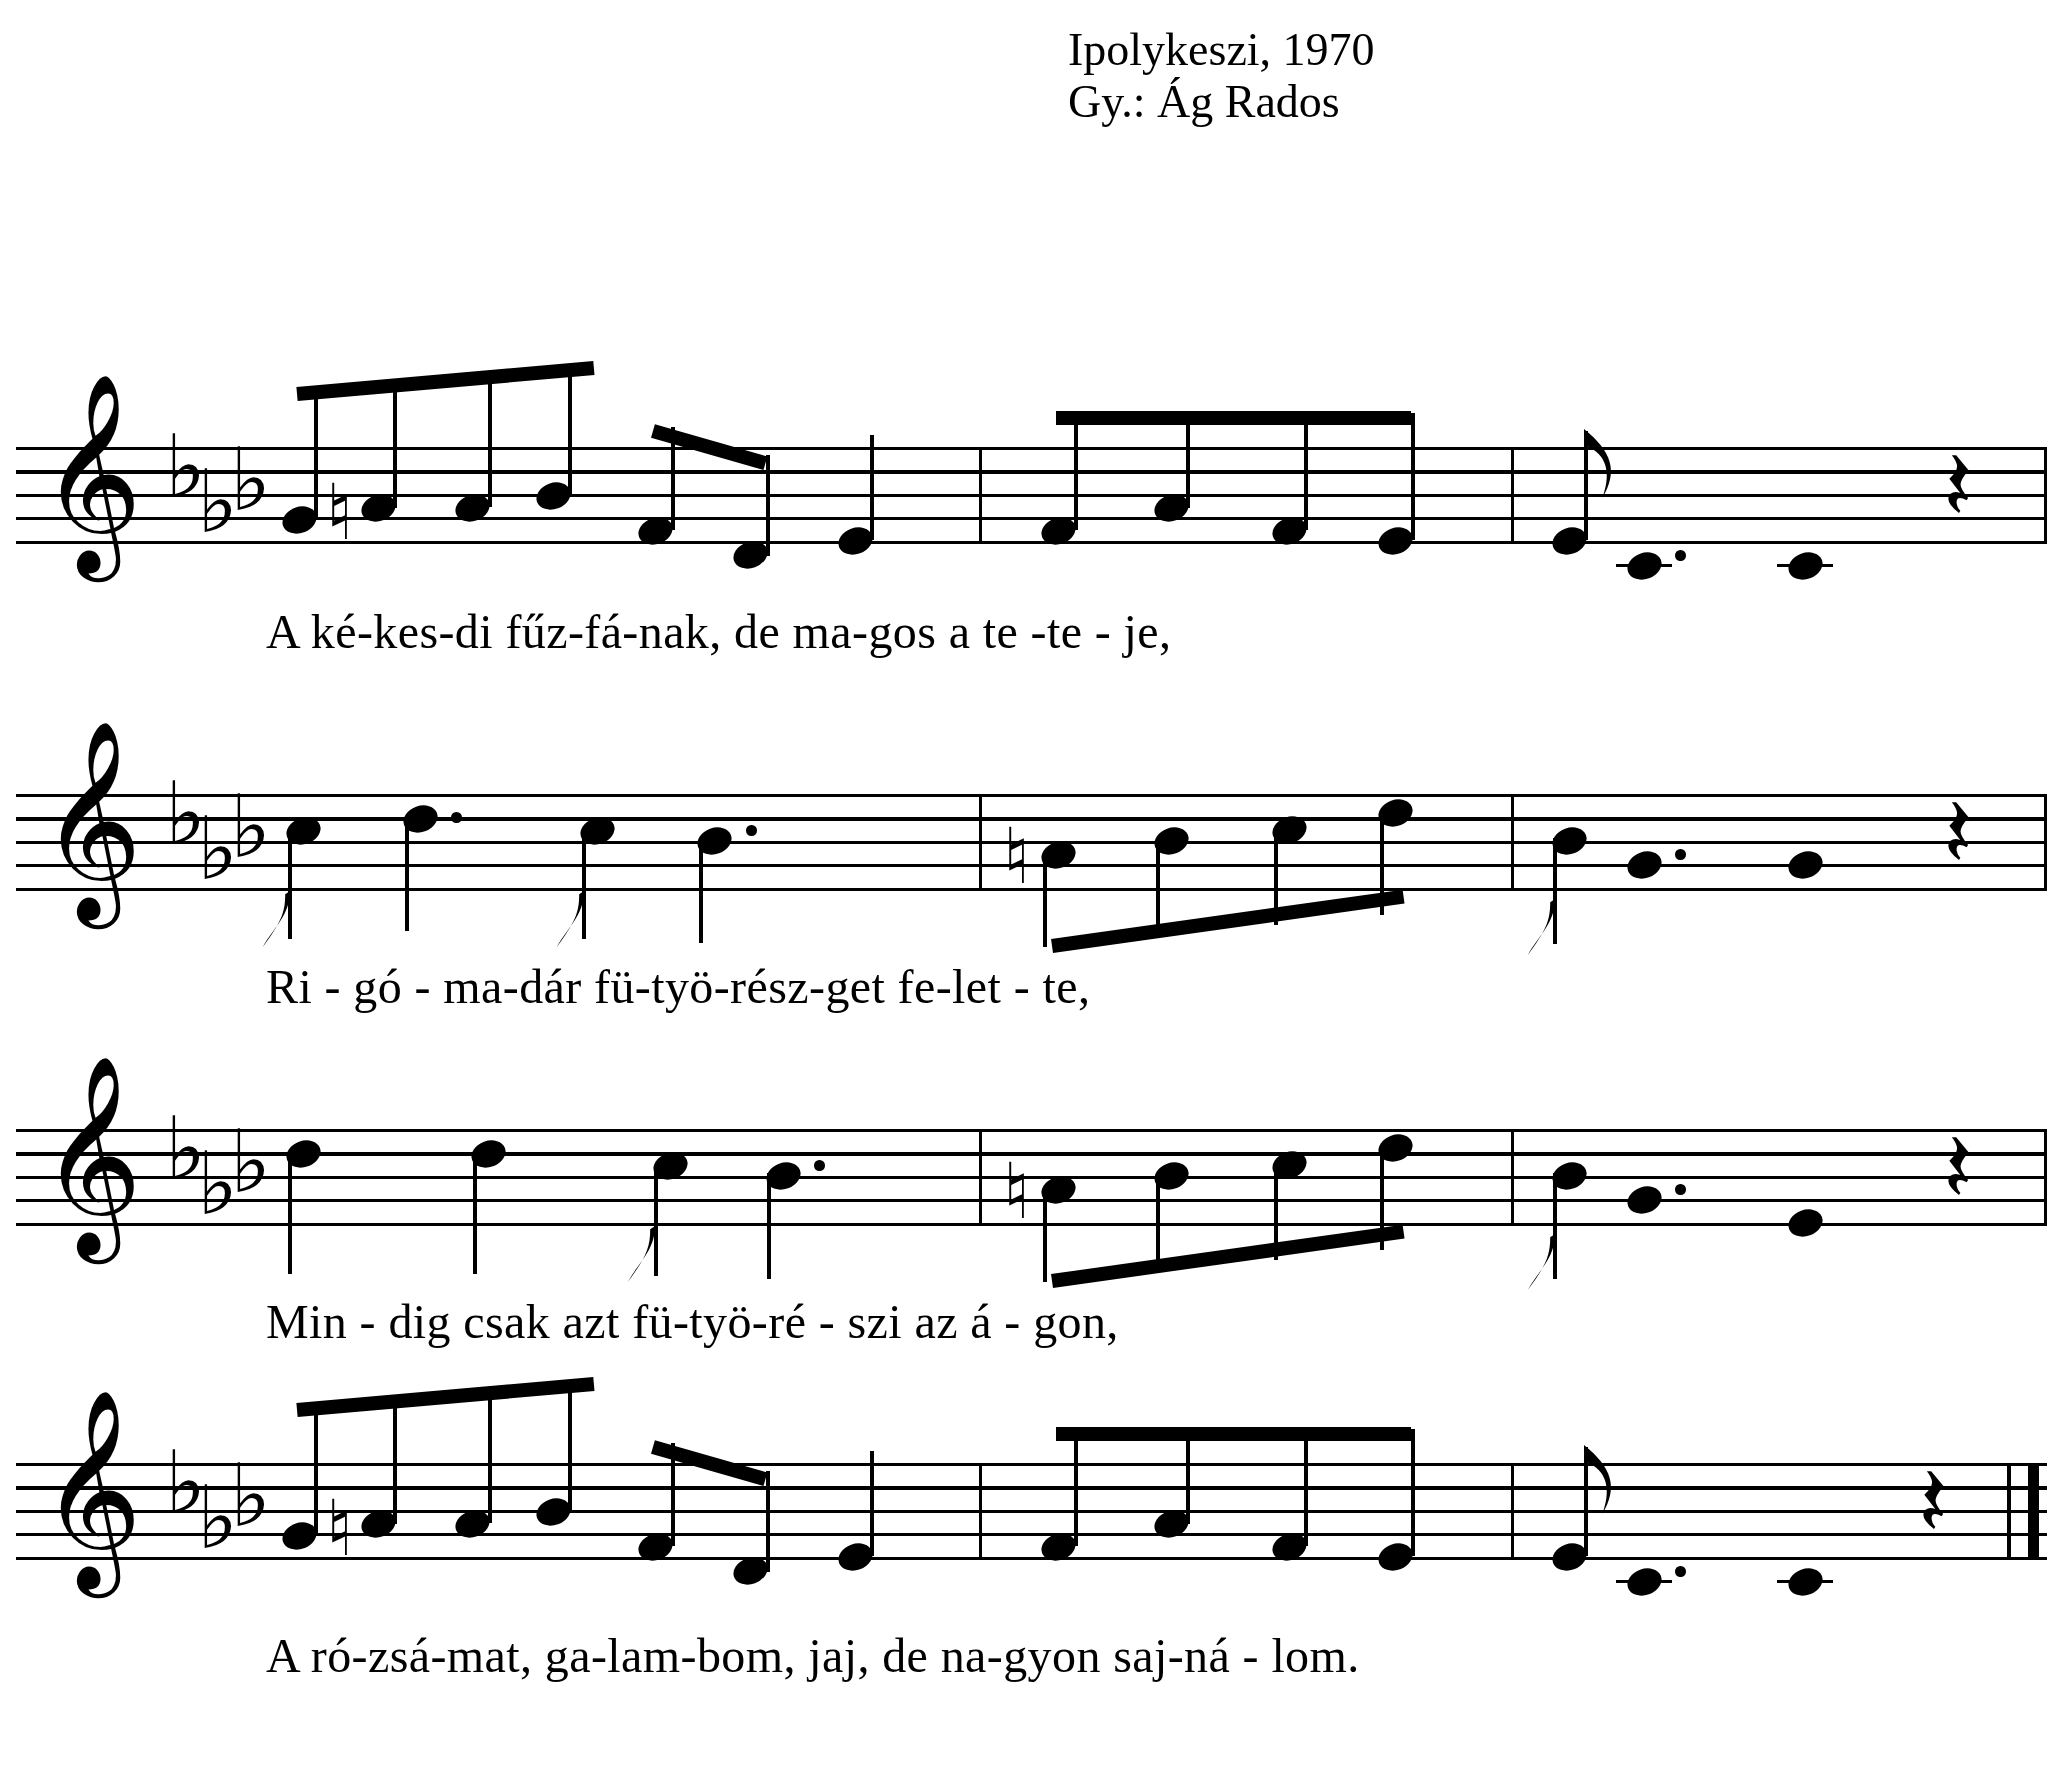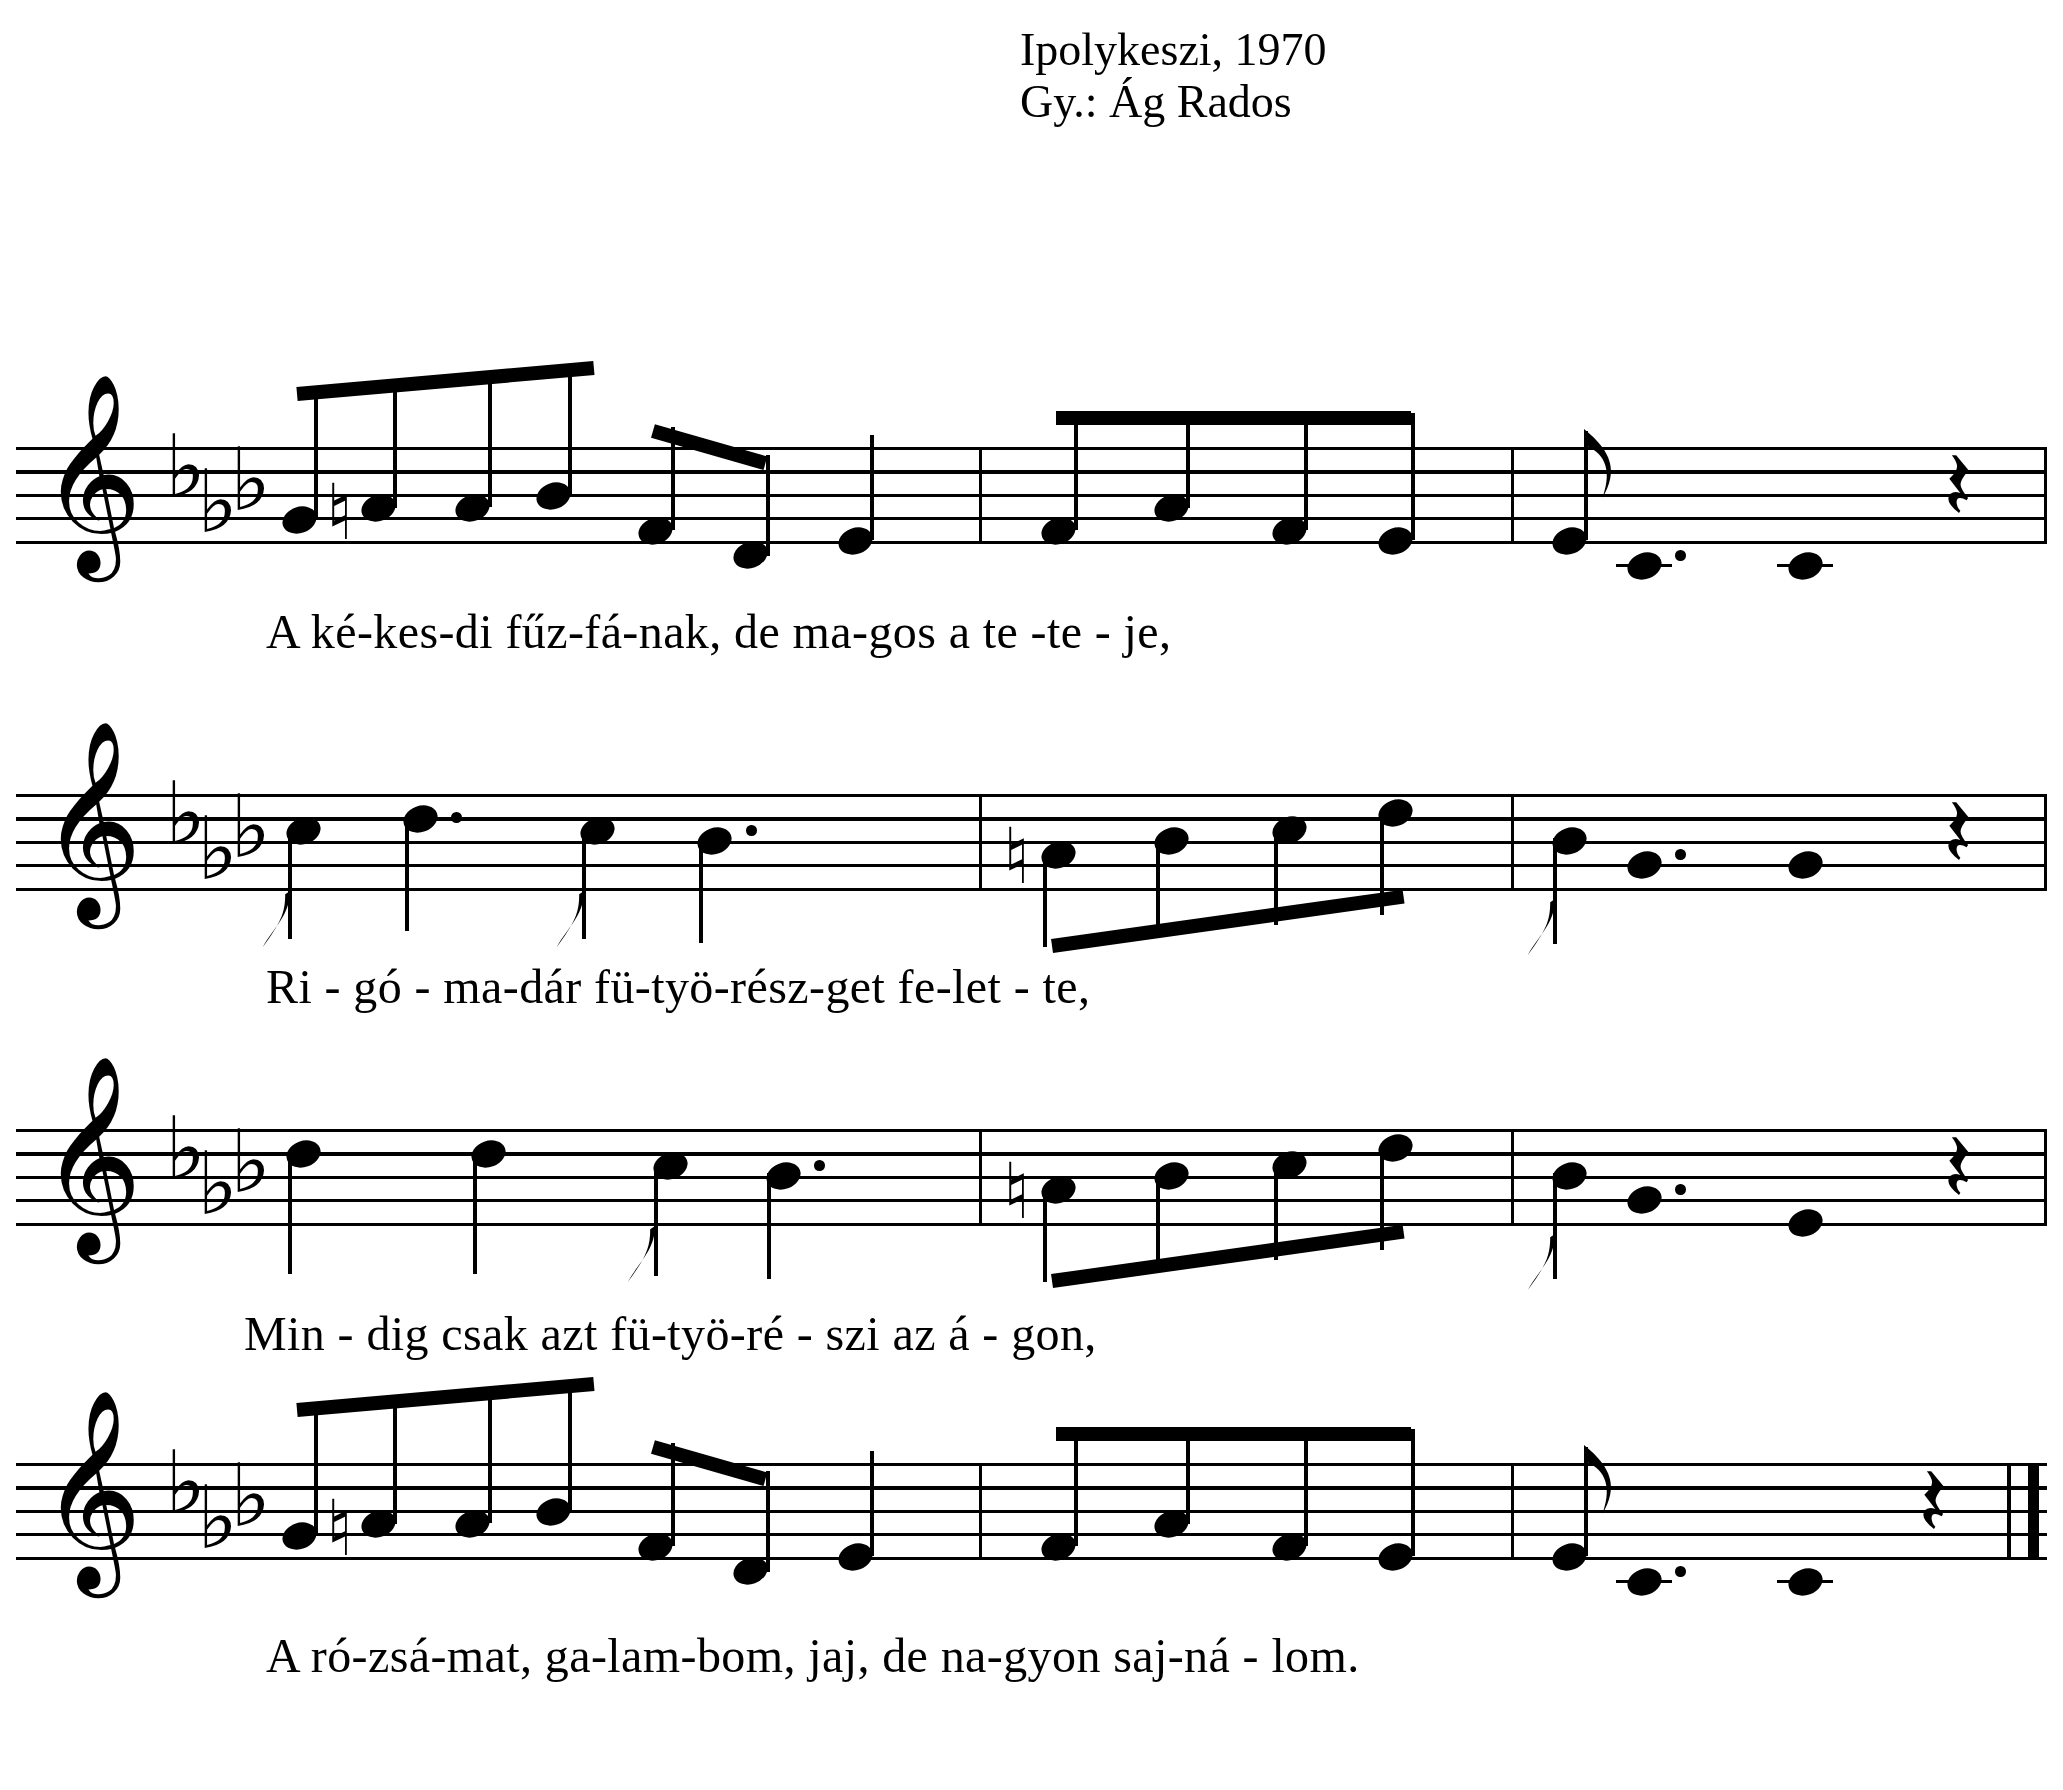--- a/index.html
+++ b/index.html
@@ -12,21 +12,21 @@
     height: 1790px;
     font-family: "Liberation Serif", serif;
     color: #000000;
     position: relative;
     overflow: hidden;
   }
 
   
   .header {
     position: absolute;
-    left: 1020px;
+    left: 1068px;
     top: 24px;
     font-size: 46px;
     line-height: 1.12;
     white-space: nowrap;
   }
   .header div { margin: 0; padding: 0; }
 
   
   .system {
     position: absolute;
@@ -330,21 +330,21 @@
     <div class="note" style="left:1611px; top:58px;"></div>
     <div class="dot" style="left:1659px; top:55px;"></div>
 
     <div class="note" style="left:1772px; top:81px;"></div>
 
     <div class="rest" style="left:1927px; top:-9.7px;">𝄽</div>
 
     <div class="barline" style="left:2028px;"></div>
   </div>
 
-  <div class="lyrics" style="left:244px; top:165px;margin-top:12px;">Min  -  dig     csak  azt       fü-työ-ré - szi    az  á   -   gon,</div>
+  <div class="lyrics" style="left:266px; top:165px;">Min  -  dig     csak  azt       fü-työ-ré - szi    az  á   -   gon,</div>
 </div>
 
 <div class="system" style="top:1463px;">
   <div class="staff">
     <div class="line l0"></div>
     <div class="line l1"></div>
     <div class="line l2"></div>
     <div class="line l3"></div>
     <div class="line l4"></div>
 

